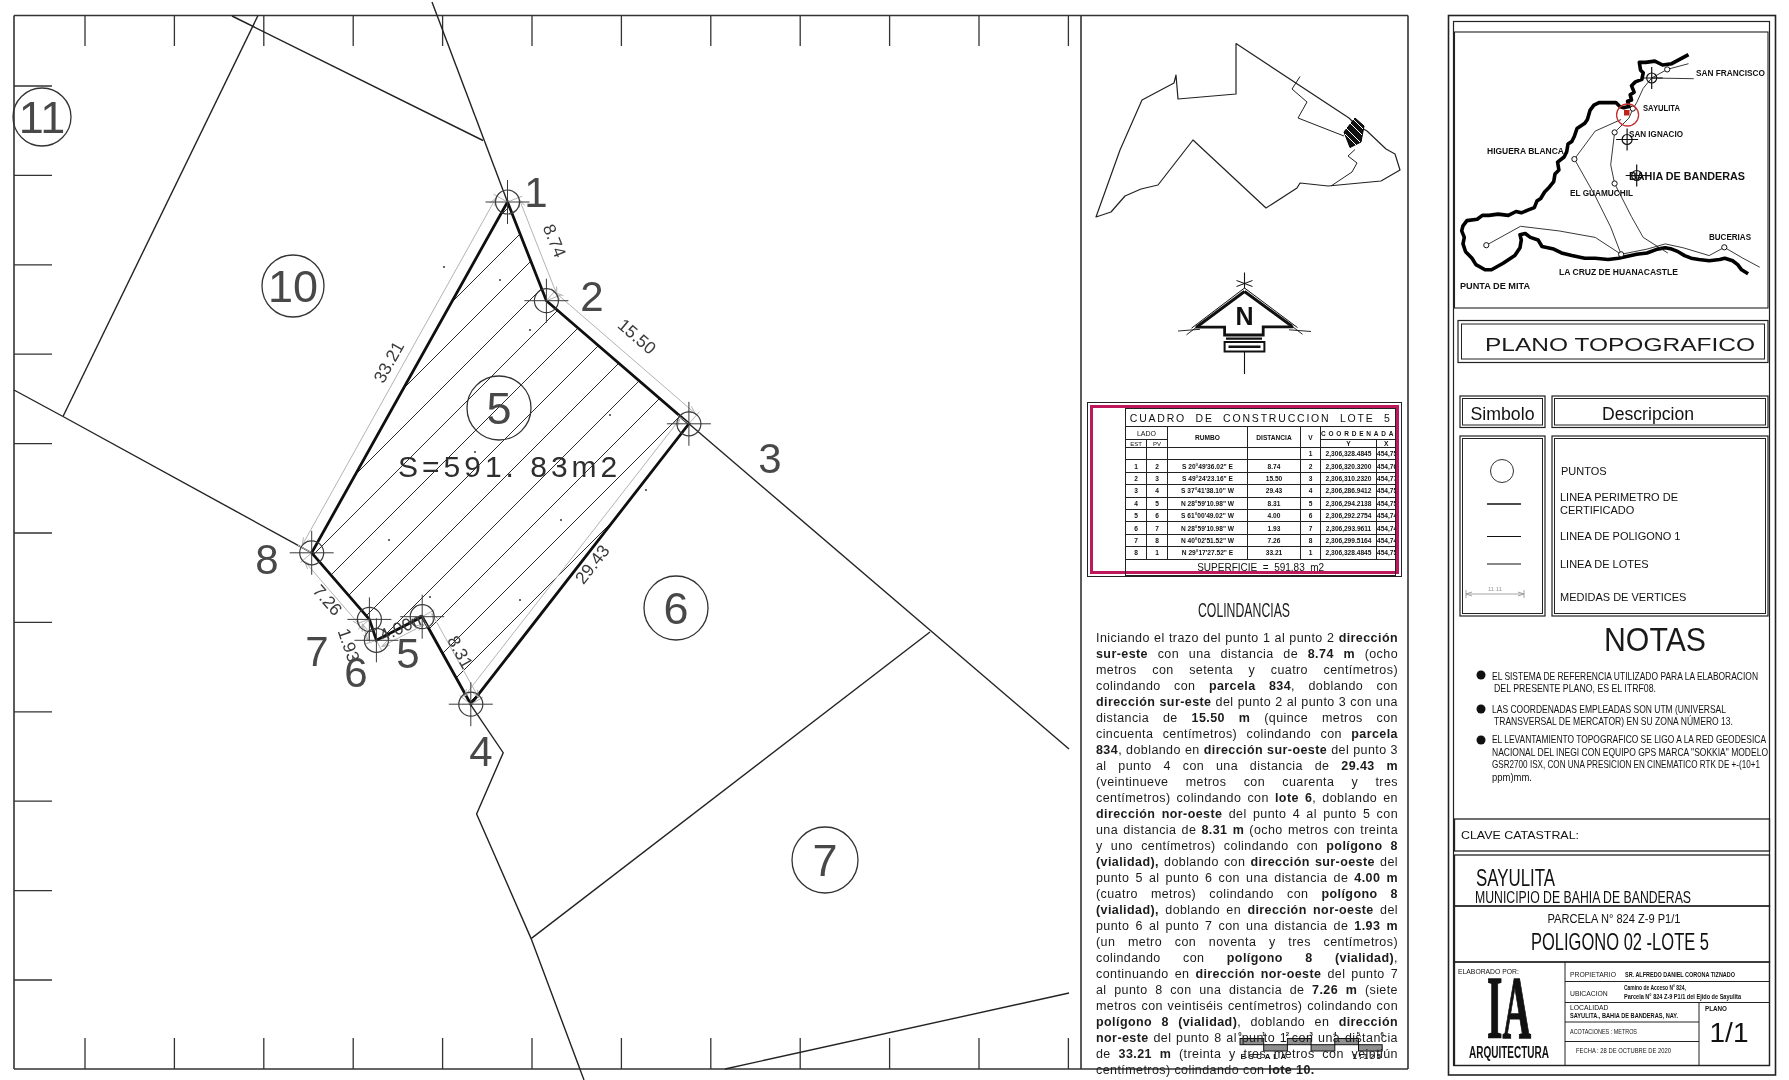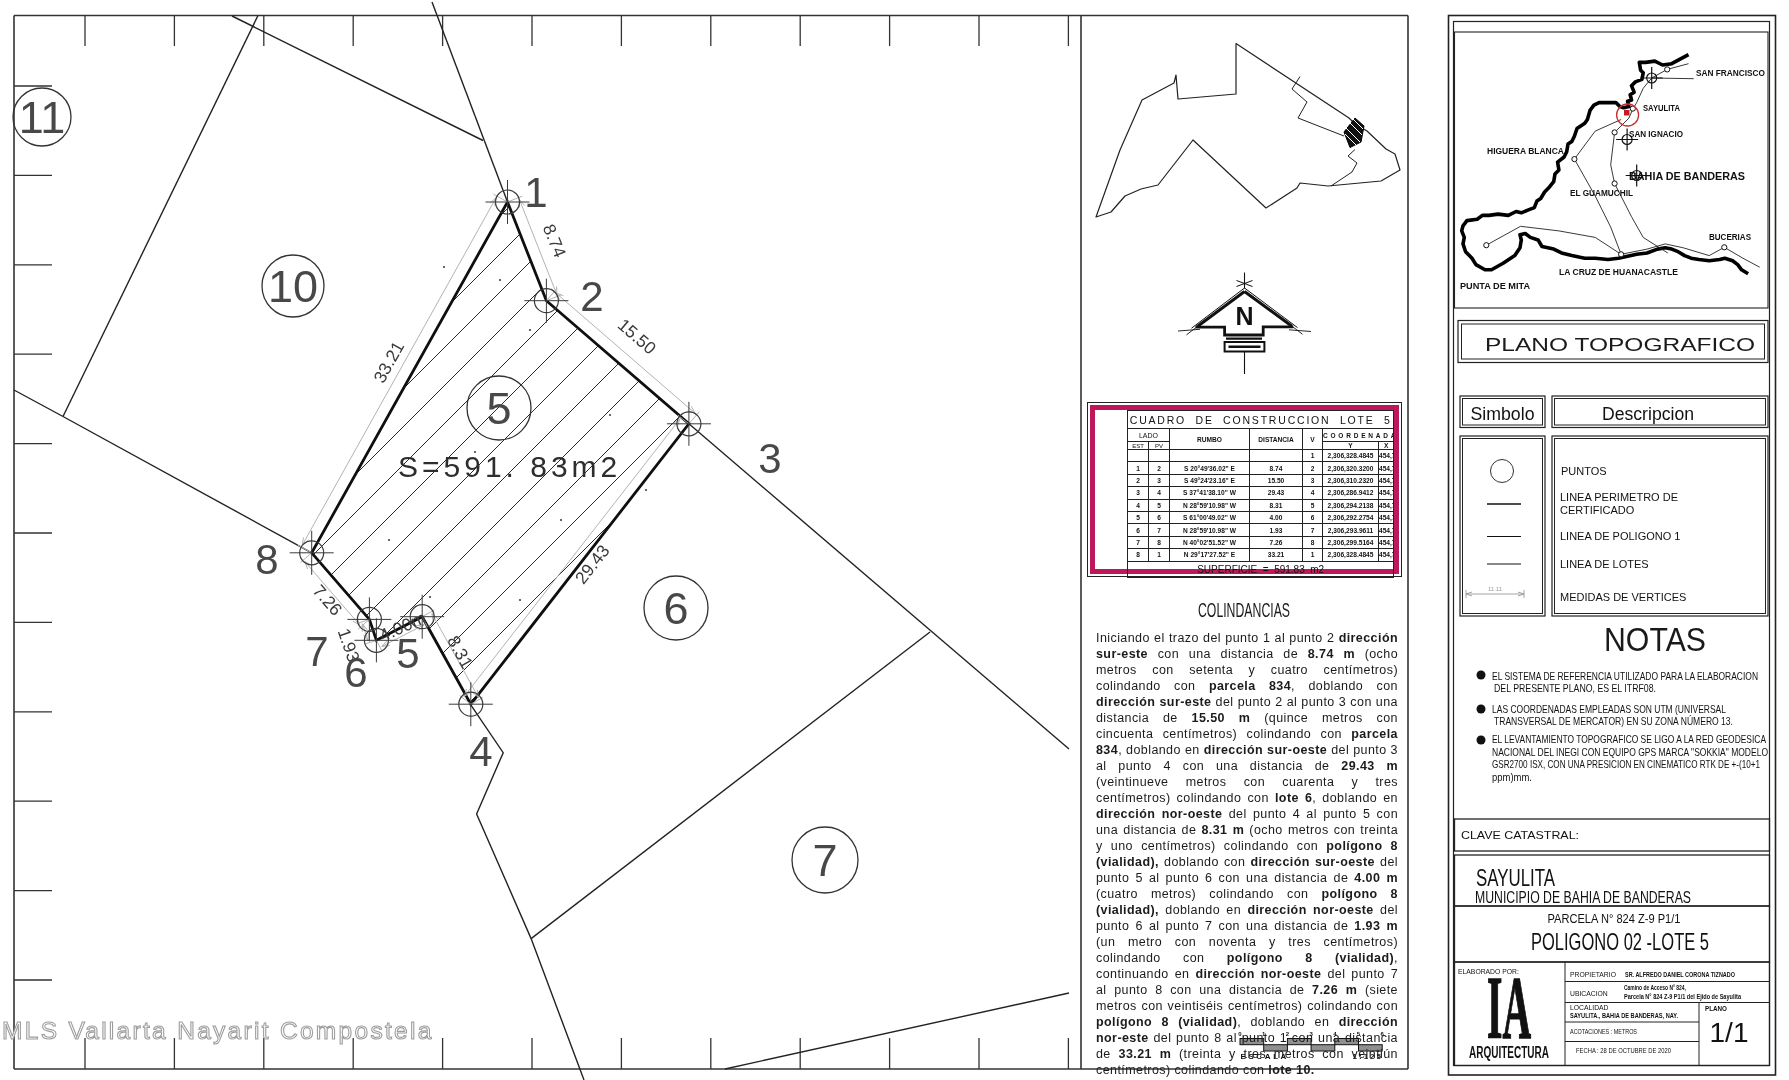--- a/index.html
+++ b/index.html
@@ -477,21 +477,21 @@
         <text x="1705" y="1011" font-size="7.5" font-weight="bold" textLength="22" lengthAdjust="spacingAndGlyphs">PLANO</text>
         <text x="1729" y="1042" text-anchor="middle" font-size="28" fill="#111">1/1</text>
       </g>
 </svg>
 
 <div class="abs" id="colind">
 Iniciando el trazo del punto 1 al punto 2 <b>dirección sur-este</b> con una distancia de <b>8.74 m</b> (ocho metros con setenta y cuatro centímetros) colindando con <b>parcela 834</b>, doblando con <b>dirección sur-este</b> del punto 2 al punto 3 con una distancia de <b>15.50 m</b> (quince metros con cincuenta centímetros) colindando con <b>parcela 834</b>, doblando en <b>dirección sur-oeste</b> del punto 3 al punto 4 con una distancia de <b>29.43 m</b> (veintinueve metros con cuarenta y tres centímetros) colindando con <b>lote 6</b>, doblando en <b>dirección nor-oeste</b> del punto 4 al punto 5 con una distancia de <b>8.31 m</b> (ocho metros con treinta y uno centímetros) colindando con <b>polígono 8 (vialidad),</b> doblando con <b>dirección sur-oeste</b> del punto 5 al punto 6 con una distancia de <b>4.00 m</b> (cuatro metros) colindando con <b>polígono 8 (vialidad),</b> doblando en <b>dirección nor-oeste</b> del punto 6 al punto 7 con una distancia de <b>1.93 m</b> (un metro con noventa y tres centímetros) colindando con <b>polígono 8 (vialidad)</b>, continuando en <b>dirección nor-oeste</b> del punto 7 al punto 8 con una distancia de <b>7.26 m</b> (siete metros con veintiséis centímetros) colindando con <b>polígono 8 (vialidad)</b>, doblando en <b>dirección nor-este</b> del punto 8 al punto 1 con una distancia de <b>33.21 m</b> (treinta y tres metros con veintiún centímetros) colindando con <b>lote 10.</b>
 </div>
 
 <div class="abs" style="left:1087px;top:402px;width:313.4px;height:173px;border:1.1px solid #222;">
-<div style="position:absolute;left:2px;top:2px;right:2px;bottom:2px;border:5px solid #be185d;padding-left:32px;">
+<div style="position:absolute;left:2px;top:2px;right:2px;bottom:2px;border:3px solid #be185d;padding-left:32px;">
 <table class="ct" style="width:100%;height:100%;">
 <colgroup>
             <col style="width:21px">
             <col style="width:21px">
             <col style="width:80px">
             <col style="width:53px">
             <col style="width:20px">
             <col style="width:56px">
             <col>
           </colgroup>
@@ -594,14 +594,13 @@
               <td>454,759.0623</td>
             </tr>
 <tr style="height:16px">
               <td colspan="7" style="font-size:10px;font-weight:normal;">SUPERFICIE&nbsp; =&nbsp; 591.83&nbsp; m2</td>
             </tr>
 </tbody>
         </table>
 </div>
 </div>
 
-<div class="abs" id="wm">MLS Vallarta Nayarit Compostela</div>
 </div>
 
 </body></html>

